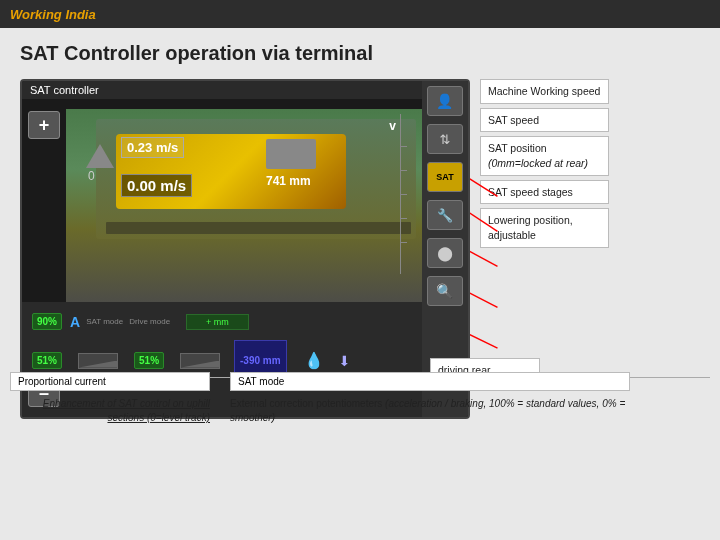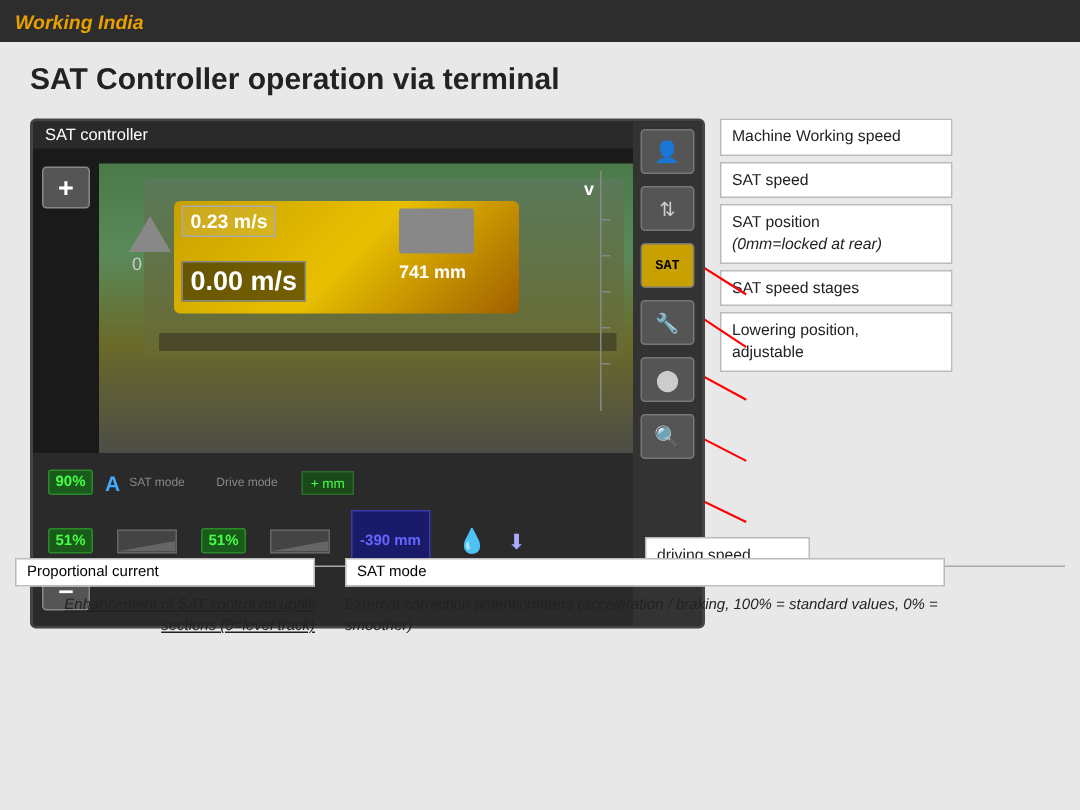--- a/index.html
+++ b/index.html
@@ -127,21 +127,21 @@
       font-weight: bold;
       padding: 2px 5px;
       border: 1px solid #aaa;
     }
     .speed-reading-2 {
       position: absolute;
       top: 65px;
       left: 55px;
       background: rgba(0,0,0,0.5);
       color: white;
-      font-size: 18px;
+      font-size: 15px;
       font-weight: bold;
       padding: 2px 5px;
       border: 1px solid #888;
     }
     .distance-reading {
       position: absolute;
       top: 65px;
       left: 200px;
       color: white;
       font-size: 12px;
@@ -189,21 +189,20 @@
       align-items: center;
       justify-content: center;
       color: #ccc;
       font-size: 10px;
     }
     .ctrl-btn-sat {
       background: #c8a000;
       color: #000;
       font-weight: bold;
       font-size: 9px;
-      font-family: Liberation Mono, monospace;
     }
 
     
     .ctrl-bottom {
       position: absolute;
       bottom: 0;
       left: 0;
       right: 46px;
       height: 115px;
       background: #2a2a2a;
@@ -272,21 +271,21 @@
       gap: 4px;
       margin-top: 0;
     }
 
     .ann-box {
       background: white;
       border: 1px solid #bbb;
       padding: 4px 7px;
       font-size: 10.5px;
       color: #222;
-      width: 155px;
+      width: 129px;
       line-height: 1.4;
     }
 
     
     .overlay-canvas {
       position: absolute;
       top: 0;
       left: 0;
       width: 100%;
       height: 100%;
@@ -417,24 +416,24 @@
         <div style="display:flex;align-items:center;gap:6px;margin-top:4px;flex-wrap:wrap;">
           <div class="pct-display">
             <span>90%</span>
           </div>
           <div style="color:#aaa;font-size:9px;display:flex;flex-direction:column;align-items:center;">
             <span style="color:#44aaff;font-size:14px;font-weight:bold;">A</span>
           </div>
           <div style="color:#888;font-size:8px;">
             <span>SAT mode</span>
           </div>
-          <div style="color:#888;font-size:8px;margin-left:15px;">
+          <div style="color:#888;font-size:8px;">
             <span>Drive mode</span>
           </div>
-          <div style="background:#1a4a1a;color:#44ff44;font-size:9px;padding:2px 5px;border:1px solid #2a6a2a;margin-left:10px;">+ mm</div>
+          <div style="background:#1a4a1a;color:#44ff44;font-size:9px;padding:2px 19px;border:1px solid #2a6a2a;margin-left:10px;">+ mm</div>
         </div>
         <div style="display:flex;align-items:center;gap:14px;margin-top:8px;">
 
           <div class="pct-display">
             <span>51%</span>
           </div>
           <div style="width:40px;height:16px;background:#444;border:1px solid #666;position:relative;overflow:hidden;">
             <div style="position:absolute;bottom:0;left:0;width:100%;height:50%;background:#666;clip-path:polygon(0 100%, 100% 0, 100% 100%);"></div>
           </div>
           <div class="pct-display">
@@ -481,21 +480,21 @@
       </div>
       <div class="ann-box">
         Lowering position,<br>adjustable
       </div>
     </div>
 
   </div>
 
   <div style="position:absolute;top:330px;left:430px;">
     <div class="ann-box" style="width:110px;">
-      <span>driving speed</span>
+      <span>driving rear</span>
     </div>
   </div>
 
   <div class="sep-line"></div>
 
   <div class="bottom-text-area">
     <div style="display:flex;flex-direction:column;gap:4px;">
 
       <div style="background:white;border:1px solid #bbb;padding:3px 7px;font-size:10px;display:inline-block;margin-bottom:2px;margin-top:-20px;">
         <span>Proportional current</span>

